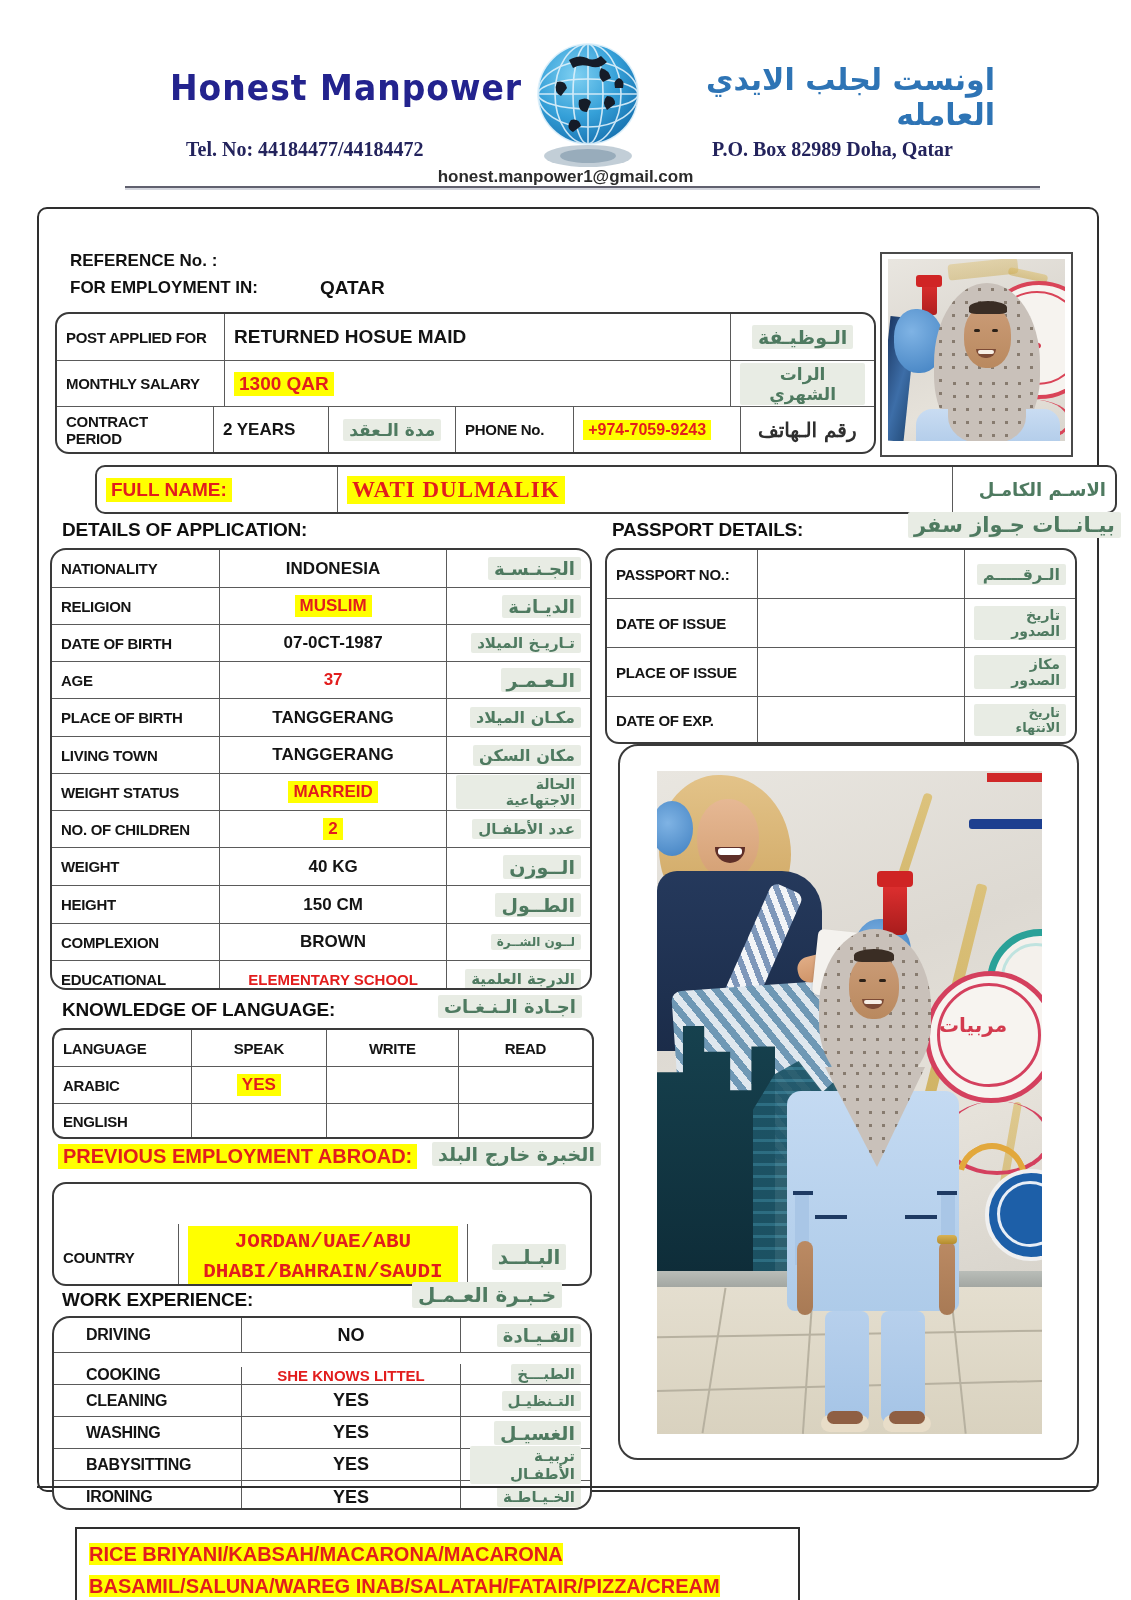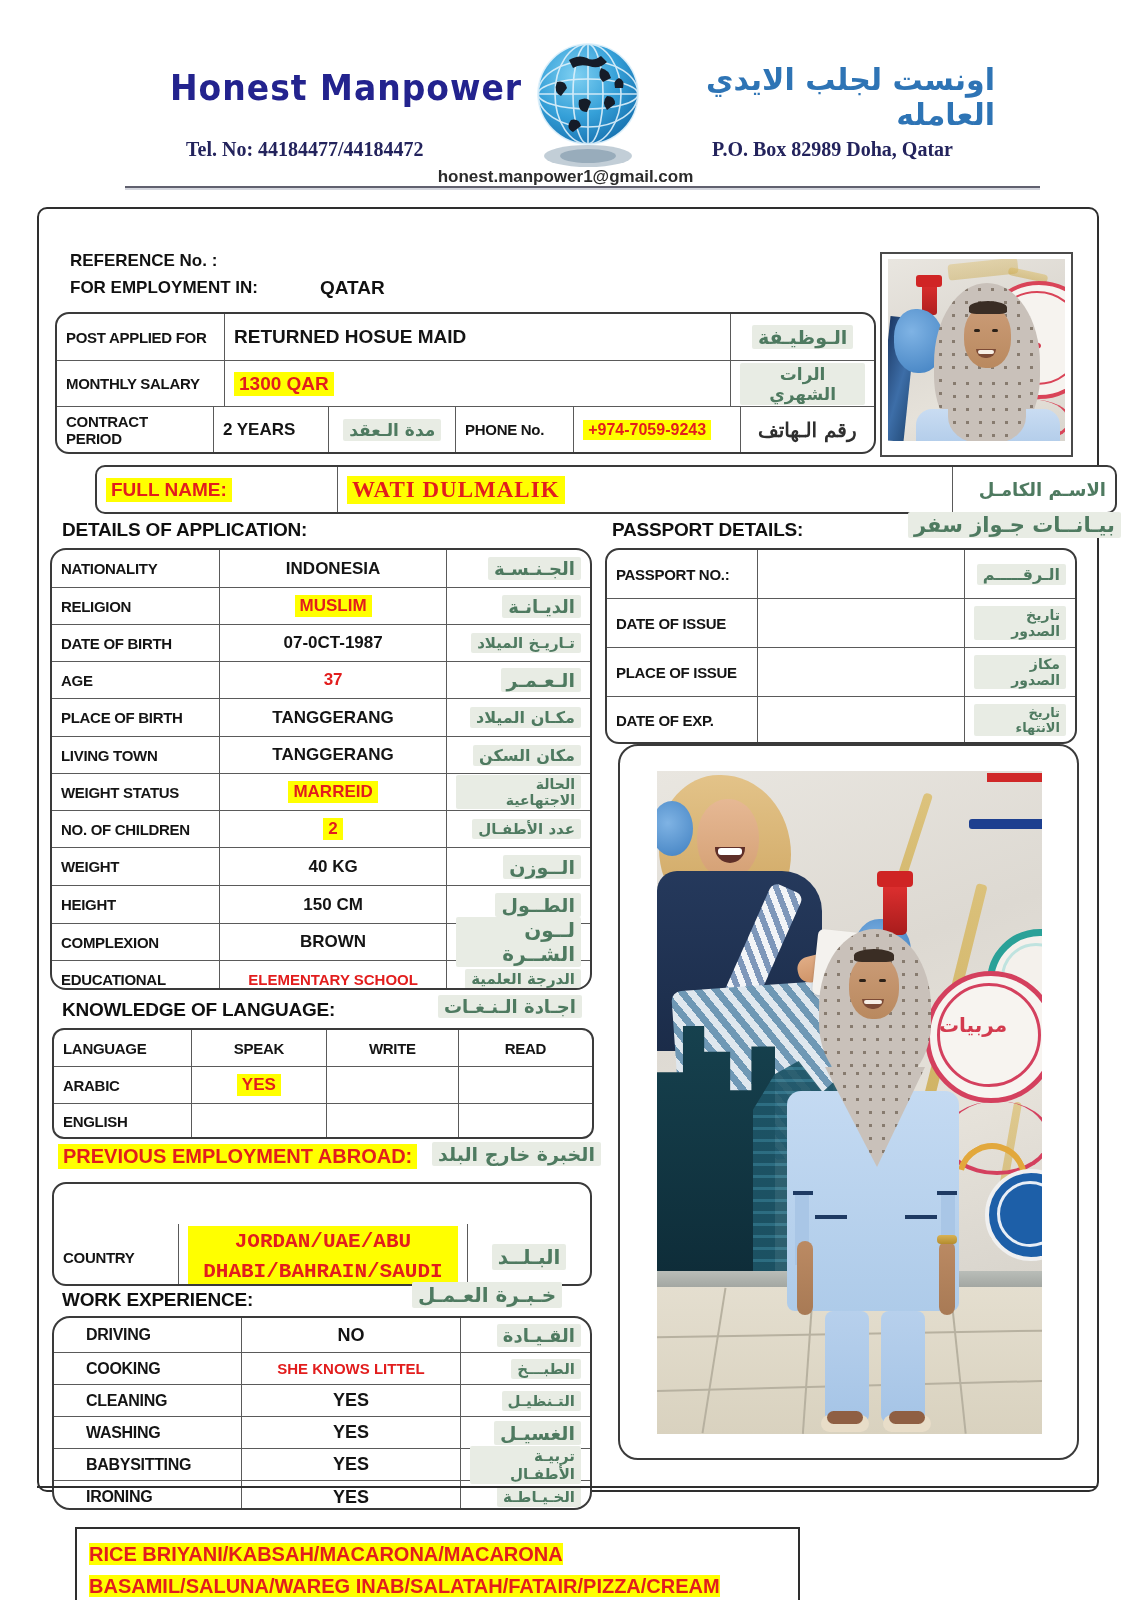--- a/index.html
+++ b/index.html
@@ -303,21 +303,21 @@
       </div>
   </div>
   <div class="row" style="height:36px;">
     <div class="c" style="width:166px;">
         <span class="lbl">COMPLEXION</span>
       </div>
     <div class="c ctr" style="width:233px;">
         <span class="val">BROWN</span>
       </div>
     <div class="c rt" style="width:139px;">
-        <span class="ar arhl" style="font-size:20px;">لــون الشــرة</span>
+        <span class="ar arhl" style="font-size:12px;">لــون الشــرة</span>
       </div>
   </div>
   <div class="row" style="height:36px;">
     <div class="c" style="width:166px;">
         <span class="lbl">EDUCATIONAL</span>
       </div>
     <div class="c ctr" style="width:233px;">
         <span class="val red" style="font-size:15px;">ELEMENTARY SCHOOL</span>
       </div>
     <div class="c rt" style="width:139px;">
@@ -530,21 +530,21 @@
     <div class="c" style="width:171px;padding-left:32px;">
         <span class="lbl" style="font-size:16px;">DRIVING</span>
       </div>
     <div class="c ctr" style="width:235px;">
         <span class="val" style="font-size:18px;">NO</span>
       </div>
     <div class="c rt" style="width:130px;">
         <span class="ar arhl" style="font-size:18px;">القـيـادة</span>
       </div>
   </div>
-  <div class="row" style="height:31px;">
+  <div class="row" style="height:31px;align-items:flex-end;">
     <div class="c" style="width:171px;padding-left:32px;">
         <span class="lbl" style="font-size:16px;">COOKING</span>
       </div>
     <div class="c ctr" style="width:235px;">
         <span class="val red" style="font-size:15px;">SHE KNOWS LITTEL</span>
       </div>
     <div class="c rt" style="width:130px;">
         <span class="ar arhl" style="font-size:15px;">الطبـــخ</span>
       </div>
   </div>

